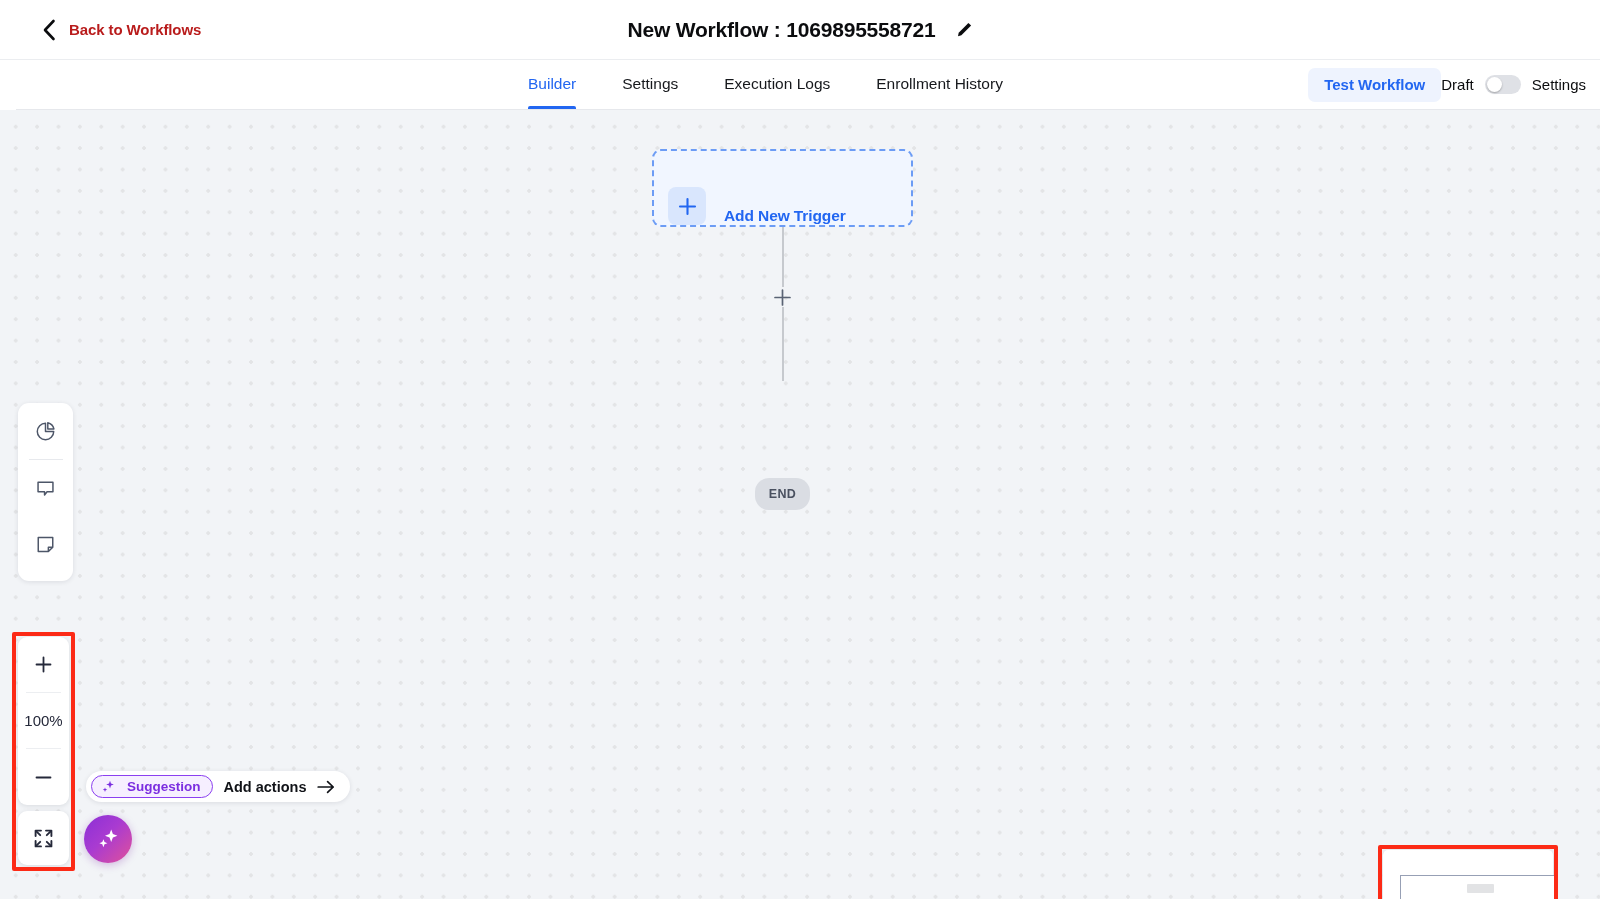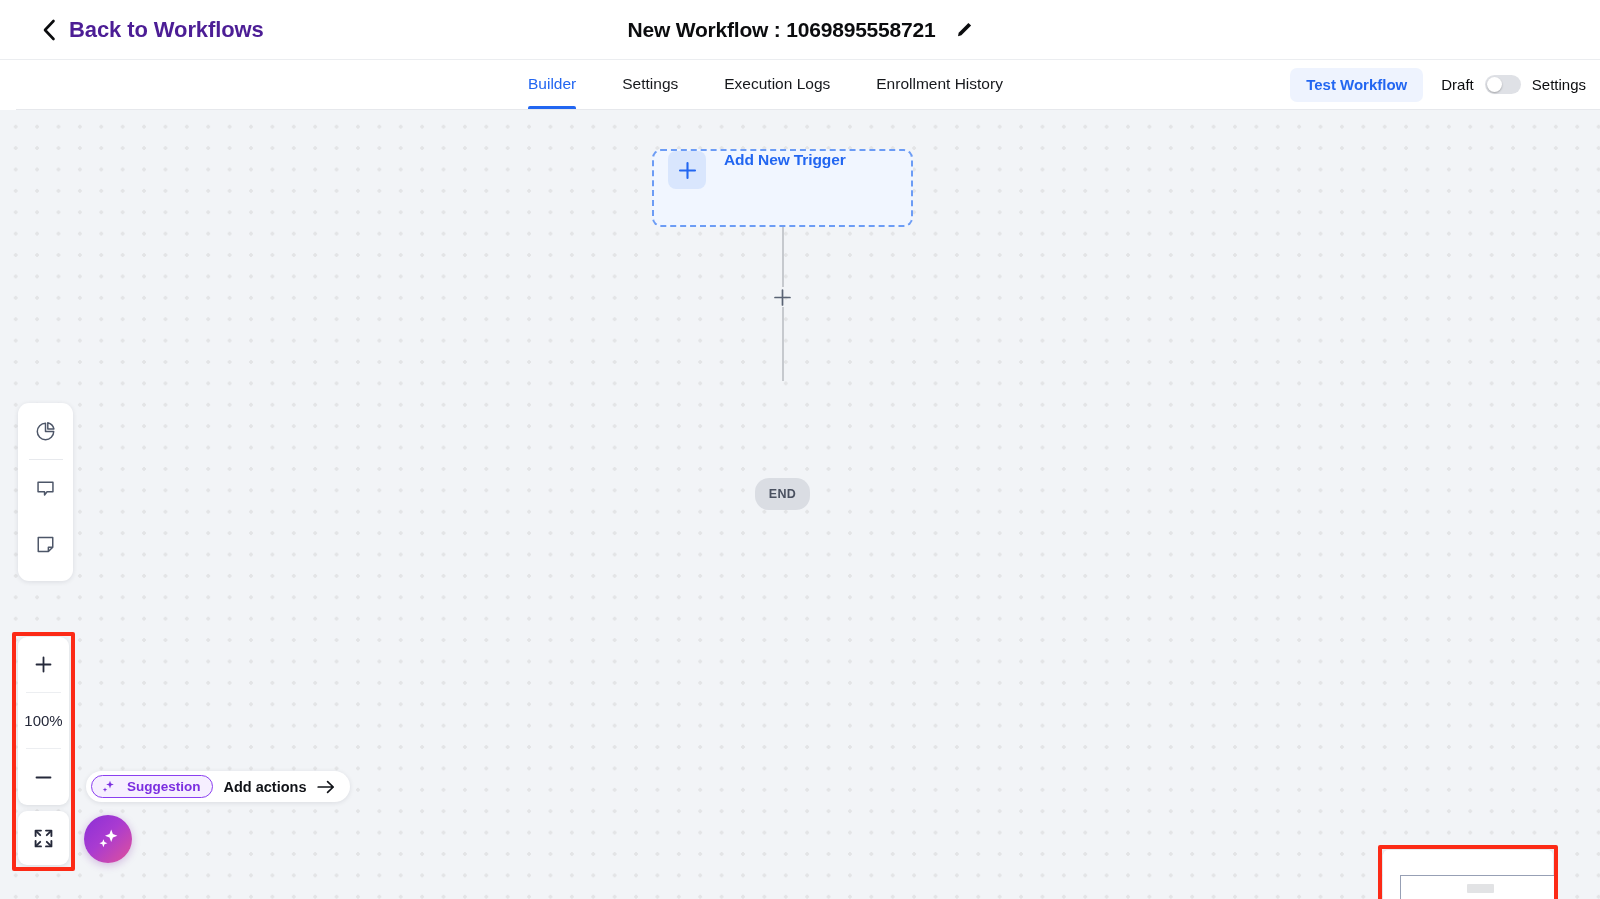--- a/index.html
+++ b/index.html
@@ -15,21 +15,21 @@
   .topbar {
     position: absolute; top: 0; left: 0; width: 1600px; height: 60px;
     background: #ffffff; border-bottom: 1px solid #ebedf0;
     display: flex; align-items: center;
   }
   .back-btn {
     display: flex; align-items: center; gap: 13px;
     margin-left: 42px; cursor: pointer;
   }
   .back-chevron { width: 14px; height: 22px; display: block; }
-  .back-label { font-size: 22px; font-weight: 700; color: #4c1d95; letter-spacing: -0.1px; }
+  .back-label { font-size: 15px; font-weight: 700; color: #b91c1c; letter-spacing: -0.1px; }
 
   .title-wrap {
     position: absolute; left: 0; right: 0; top: 0; height: 59px;
     display: flex; align-items: center; justify-content: center; gap: 20px;
     pointer-events: none;
   }
   .title-text { font-size: 21px; font-weight: 700; color: #0b0c0e; letter-spacing: -0.2px; }
   .edit-icon { width: 17px; height: 17px; pointer-events: auto; cursor: pointer; display:block; }
 
   .topbar-right {
@@ -61,21 +61,21 @@
     padding: 0 23px; position: relative; white-space: nowrap;
   }
   .tab:first-child { padding-left: 0; }
   .tab.active { color: #2266f1; font-weight: 500; }
   .tab.active::after {
     content: ""; position: absolute; left: 0; right: 23px; bottom: 0;
     height: 3px; background: #2266f1; border-radius: 2px 2px 0 0;
   }
   .tabbar-right {
     position: absolute; right: 30px; top: 0; height: 49px;
-    display: flex; align-items: center; gap: 18px;
+    display: flex; align-items: center; 
   }
   .test-btn {
     background: #eef3fe; color: #2266f1;
     font-size: 15px; font-weight: 600;
     border: none; border-radius: 7px;
     height: 34px; padding: 0 16px;
     display: flex; align-items: center; cursor: pointer; font-family: inherit;
   }
   .toggle-group { display: flex; align-items: center; gap: 11px; }
   .toggle-label { font-size: 15px; color: #0b0c0e; font-weight: 500; }
@@ -99,21 +99,21 @@
     overflow: hidden;
   }
 
   
   .trigger-node {
     position: absolute; left: 652px; top: 39px;
     width: 261px; height: 78px;
     background: #f1f6ff;
     border: 2px dashed #6c9cf5;
     border-radius: 9px;
-    display: flex; align-items: flex-start; cursor: pointer;
+    display: flex; align-items: flex-end; cursor: pointer;
   }
   .trigger-plus-box {
     width: 38px; height: 38px; border-radius: 8px;
     background: #d9e6fd; margin-left: 14px;
     display: flex; align-items: center; justify-content: center;
   }
   .trigger-plus { width: 19px; height: 19px; display:block; }
   .trigger-label {
     margin-left: 18px; font-size: 15.5px; font-weight: 700; color: #2266f1;
     letter-spacing: -0.1px;

